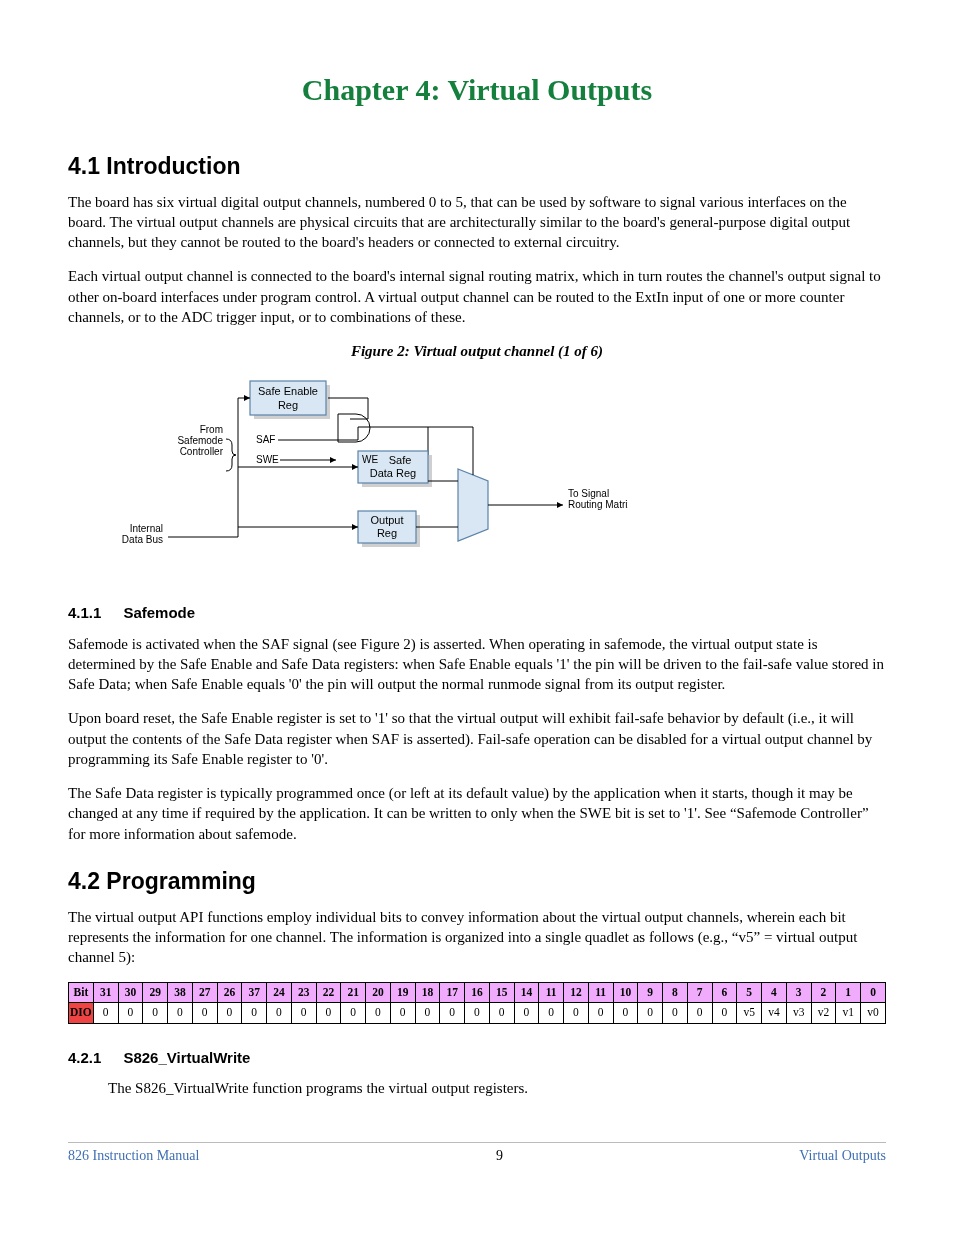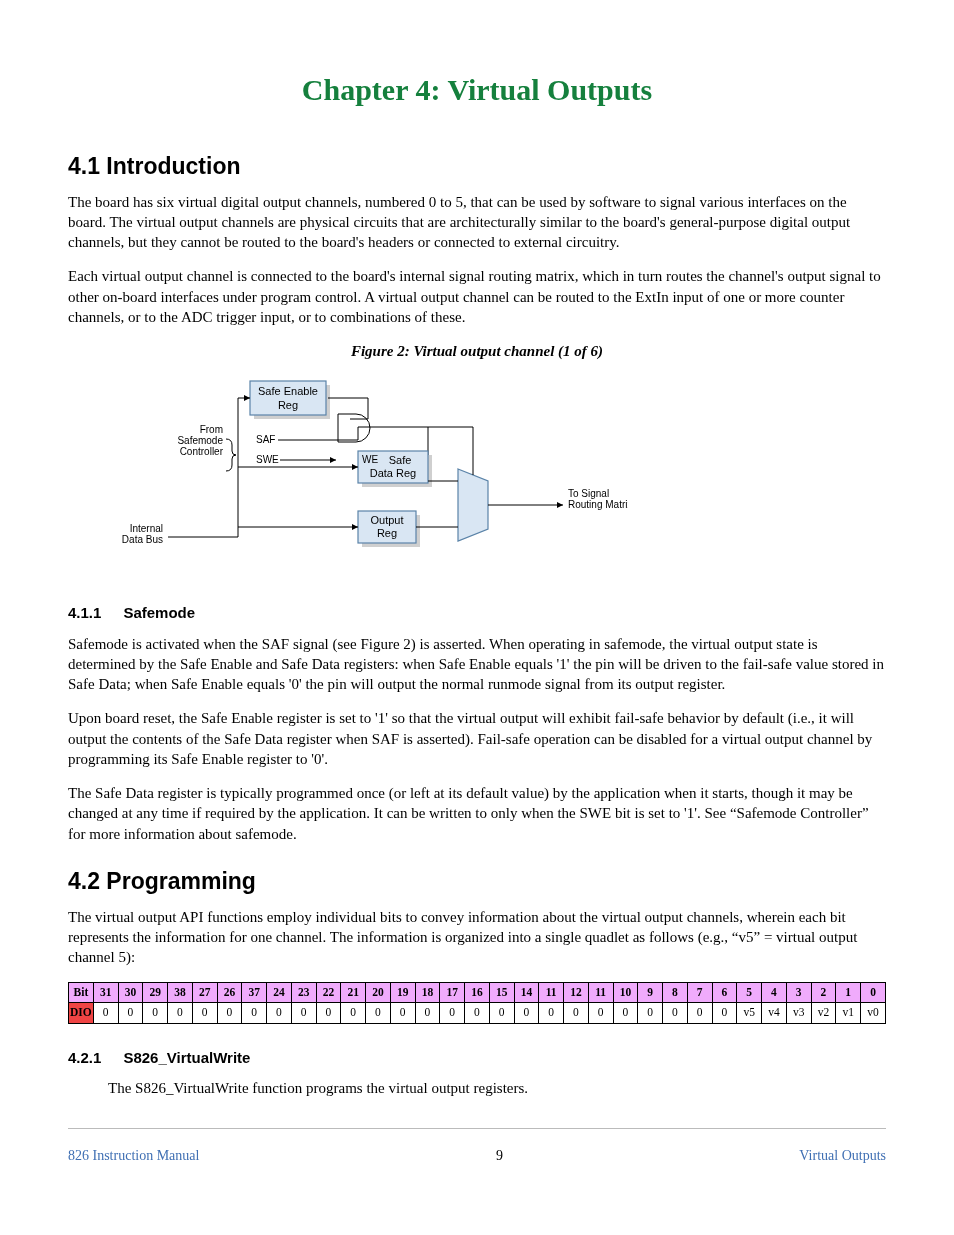--- a/index.html
+++ b/index.html
@@ -65,22 +65,22 @@
     padding: 2px 0;
     width: 3.03%;
   }
   table.bittable .hdr { background:#f0abfc; font-weight:bold;}
   table.bittable .rowlabel { font-weight:bold; background:#ef4444;}
 
   .indent-body { margin-left:40px; }
 
   .footer {
     border-top:1px solid #bbb;
-    margin-top:30px;
-    padding-top:18px;
+    margin-top:44px;
+    padding-top:4px;
     display:flex;
     justify-content:space-between;
     font-size:14px;
     color:#3f6fb3;
     font-family:"Times New Roman", serif;
   }
   .footer .center { color:#000; }
 </style>
 </head>
 <body>

